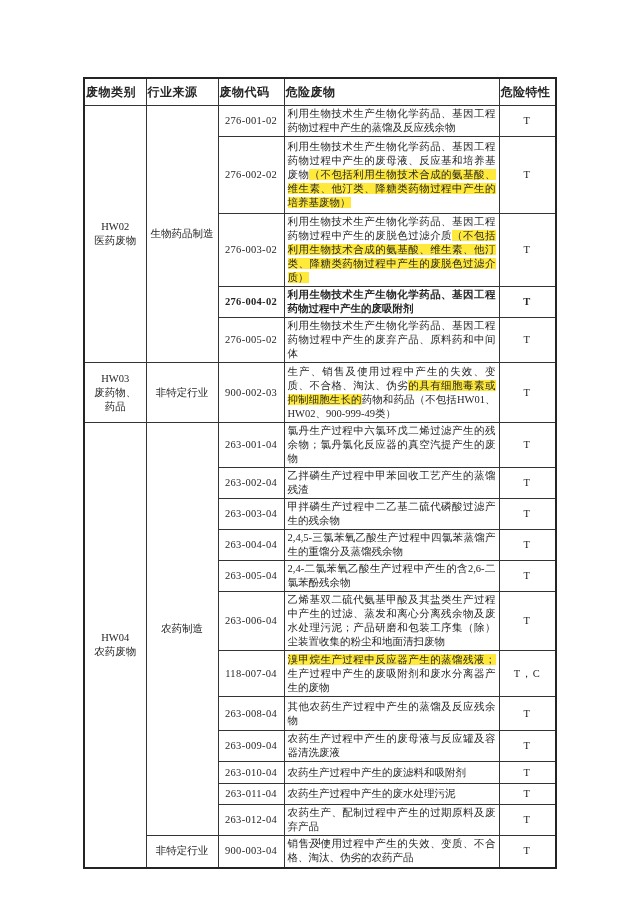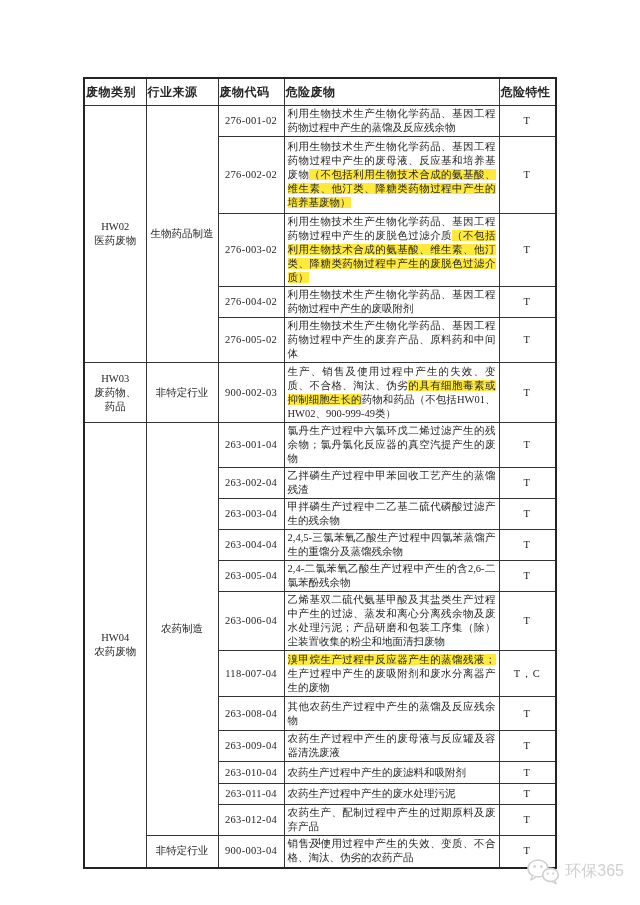--- a/index.html
+++ b/index.html
@@ -84,21 +84,21 @@
         <tr style="height: 77px;">
           <td class="code-cell">276-002-02</td>
           <td class="desc-cell"><span>利用生物技术生产生物化学药品、基因工程药物过程中产生的废母液、反应基和培养基废物</span><span class="hl">（不包括利用生物技术合成的氨基酸、维生素、他汀类、降糖类药物过程中产生的培养基废物）</span></td>
           <td class="trait-cell">T</td>
         </tr>
         <tr style="height: 58px;">
           <td class="code-cell">276-003-02</td>
           <td class="desc-cell"><span>利用生物技术生产生物化学药品、基因工程药物过程中产生的废脱色过滤介质</span><span class="hl">（不包括利用生物技术合成的氨基酸、维生素、他汀类、降糖类药物过程中产生的废脱色过滤介质）</span></td>
           <td class="trait-cell">T</td>
         </tr>
-        <tr style="height: 29px;">
+        <tr style="height: 29px; font-weight: bold;">
           <td class="code-cell">276-004-02</td>
           <td class="desc-cell"><span>利用生物技术生产生物化学药品、基因工程药物过程中产生的废吸附剂</span></td>
           <td class="trait-cell">T</td>
         </tr>
         <tr style="height: 30px;">
           <td class="code-cell">276-005-02</td>
           <td class="desc-cell"><span>利用生物技术生产生物化学药品、基因工程药物过程中产生的废弃产品、原料药和中间体</span></td>
           <td class="trait-cell">T</td>
         </tr>
         <tr style="height: 60px; padding-left: 24px;">
@@ -181,27 +181,14 @@
           <td class="src-cell" rowspan="1">非特定行业</td>
           <td class="code-cell">900-003-04</td>
           <td class="desc-cell"><span>销售及使用过程中产生的失效、变质、不合格、淘汰、伪劣的农药产品</span></td>
           <td class="trait-cell">T</td>
         </tr>
       </tbody>
   </table>
 
   <div class="page-num">- 4 -</div>
 
-  <div class="watermark">
-    <svg width="34" height="27" viewBox="0 0 34 27">
-      <ellipse cx="12" cy="10.5" rx="10" ry="8.5" fill="#ffffff" stroke="#cfcfcf" stroke-width="1.6"></ellipse>
-      <path d="M6.5 17.5 L4.8 22 L9.5 19.3" fill="#ffffff" stroke="#cfcfcf" stroke-width="1.4" stroke-linejoin="round"></path>
-      <circle cx="8.6" cy="8.6" r="1.35" fill="#cfcfcf"></circle>
-      <circle cx="15.4" cy="8.6" r="1.35" fill="#cfcfcf"></circle>
-      <ellipse cx="24.5" cy="17" rx="7.8" ry="6.6" fill="#ffffff" stroke="#cfcfcf" stroke-width="1.6"></ellipse>
-      <path d="M28.5 22.4 L30.2 25.6 L25.8 23.4" fill="#ffffff" stroke="#cfcfcf" stroke-width="1.3" stroke-linejoin="round"></path>
-      <circle cx="21.8" cy="15.6" r="1.15" fill="#cfcfcf"></circle>
-      <circle cx="27.2" cy="15.6" r="1.15" fill="#cfcfcf"></circle>
-    </svg>
-    <span>环保365</span>
-  </div>
 
 </div>
 
 </body></html>

